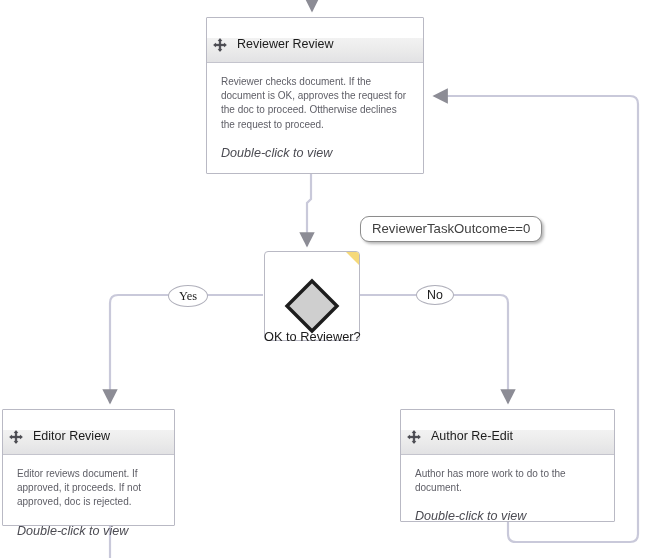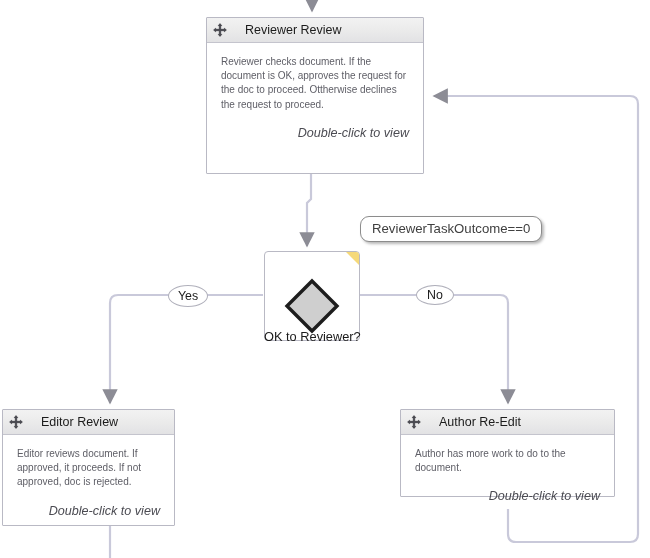--- a/index.html
+++ b/index.html
@@ -34,23 +34,23 @@
     border: 1px solid #b9b9c4;
     box-sizing: border-box;
     border-radius: 1px;
   }
   .node-header {
     height: 25px;
     box-sizing: border-box;
     border-bottom: 1px solid #c4c4cd;
     background: linear-gradient(to bottom, #f2f2f2 0%, #ebebeb 50%, #e2e2e4 100%);
     display: flex;
-    align-items: center;
     padding: 0 6px;
-    gap: 18px;
+    gap: 10px;
+    margin-top: 20px;
   }
   .node-title {
     font-size: 12.5px;
     color: #1b1b1b;
     line-height: 1;
     white-space: nowrap;
   }
   .node-body {
     padding: 12px 14px 10px 14px;
     display: flex;
@@ -59,21 +59,21 @@
   .node-desc {
     font-size: 10px;
     color: #5e5e66;
     line-height: 1.42;
     margin: 0 0 14px 0;
   }
   .node-hint {
     font-size: 12.6px;
     color: #4b4b52;
     font-style: italic;
-    text-align: right;
+    text-align: left;
     margin: 0;
   }
   
   .act-icon {
     width: 14px;
     height: 14px;
     flex: 0 0 14px;
     display: block;
   }
   
@@ -185,40 +185,40 @@
   <div class="condition-badge" style="left:360px; top:216px;">ReviewerTaskOutcome==0</div>
 
   <div class="decision" style="left:264px; top:251px;">
     <div class="decision-corner"></div>
     <svg class="decision-diamond" width="56" height="56" viewBox="0 0 56 56">
       <polygon points="28,3 53,28 28,53 3,28" fill="#cfcfcf" stroke="#1d1d1d" stroke-width="3.4" stroke-linejoin="miter"></polygon>
     </svg>
   </div>
   <div class="decision-label" style="left:264px; width:96px; top:329px;">OK to Reviewer?</div>
 
-  <div class="edge-label" style="left:168px; top:285px; width:40px; height:22px;">Yes</div>
+  <div class="edge-label" style="left:168px; top:285px; width:40px; height:22px;font-family:Liberation Serif, serif;">Yes</div>
 
   <div class="edge-label" style="left:416px; top:285px; width:38px; height:20px;">No</div>
 
   <div class="node" style="left:2px; top:409px; width:173px; height:117px;">
     <div class="node-header">
       <svg class="act-icon" viewBox="0 0 16 16">
         <path d="M8 0.7 L10 3 L8.8 3 L8.8 7.2 L13 7.2 L13 6 L15.3 8 L13 10 L13 8.8
                  L8.8 8.8 L8.8 13 L10 13 L8 15.3 L6 13 L7.2 13 L7.2 8.8 L3 8.8 L3 10
                  L0.7 8 L3 6 L3 7.2 L7.2 7.2 L7.2 3 L6 3 Z" fill="#4a4a52" stroke="#2e2e34" stroke-width="0.7" stroke-linejoin="round"></path>
       </svg>
       <span class="node-title">Editor Review</span>
     </div>
     <div class="node-body">
       <p class="node-desc">Editor reviews document. If approved, it proceeds. If not approved, doc is rejected.</p>
       <p class="node-hint">Double-click to view</p>
     </div>
   </div>
 
-  <div class="node" style="left:400px; top:409px; width:215px; height:88px;">
+  <div class="node" style="left:400px; top:409px; width:215px; height:113px;">
     <div class="node-header">
       <svg class="act-icon" viewBox="0 0 16 16">
         <path d="M8 0.7 L10 3 L8.8 3 L8.8 7.2 L13 7.2 L13 6 L15.3 8 L13 10 L13 8.8
                  L8.8 8.8 L8.8 13 L10 13 L8 15.3 L6 13 L7.2 13 L7.2 8.8 L3 8.8 L3 10
                  L0.7 8 L3 6 L3 7.2 L7.2 7.2 L7.2 3 L6 3 Z" fill="#4a4a52" stroke="#2e2e34" stroke-width="0.7" stroke-linejoin="round"></path>
       </svg>
       <span class="node-title">Author Re-Edit</span>
     </div>
     <div class="node-body">
       <p class="node-desc">Author has more work to do to the document.</p>

